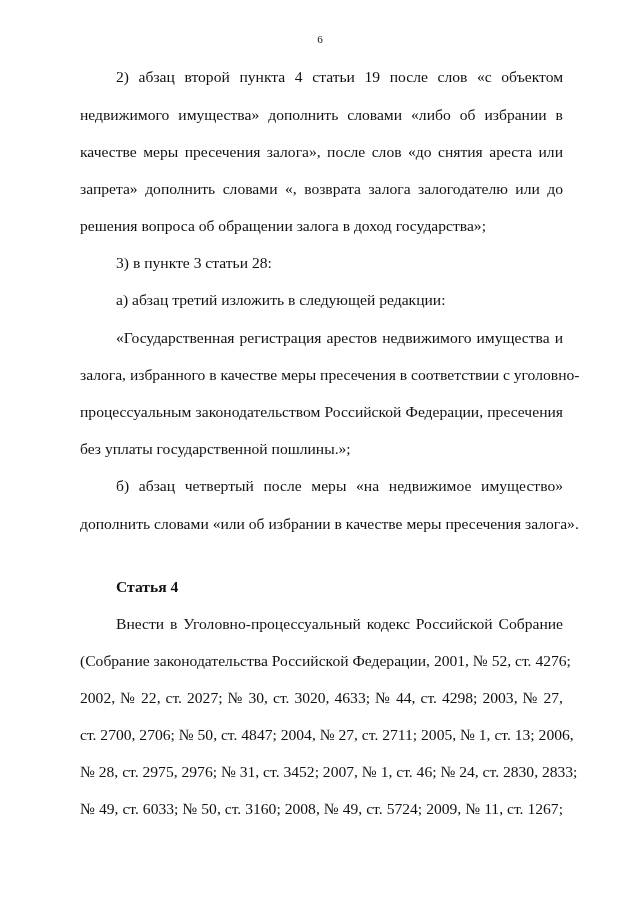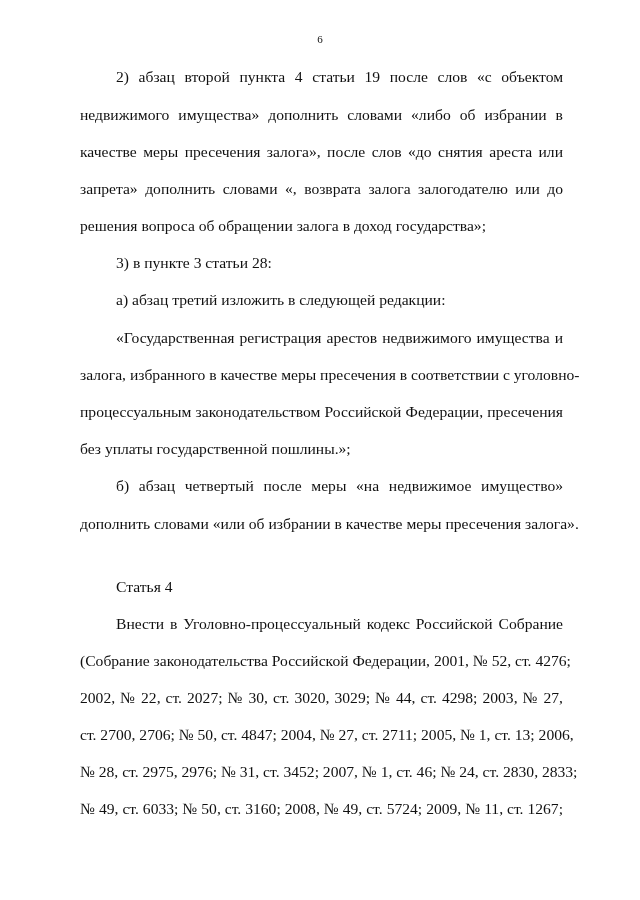--- a/index.html
+++ b/index.html
@@ -3,21 +3,21 @@
 <meta charset="utf-8">
 <style>
   html, body { margin: 0; padding: 0; background: #ffffff; }
   body { width: 640px; height: 900px; position: relative; overflow: hidden;
          font-family: "Liberation Serif", serif; color: #111111; }
   .page-number { position: absolute; top: 33px; left: 0; width: 640px; text-align: center; font-size: 11px; }
   .line { position: absolute; left: 80px; width: 483px; font-size: 15.6px; line-height: 18px;
           white-space: nowrap; text-align: justify; text-align-last: justify; }
   .line.indent { left: 116px; width: 447px; }
   .line.last { text-align-last: left; }
-  .heading { font-weight: normal; }
+  .heading { font-weight: bold; }
 </style>
 </head>
 <body>
 
 <div>
   <div class="page-number">6</div>
 
   <div class="line indent" style="top:68px">2) абзац второй пункта 4 статьи 19 после слов «с объектом</div>
   <div class="line" style="top:106px">недвижимого имущества» дополнить словами «либо об избрании в</div>
   <div class="line" style="top:143px">качестве меры пресечения залога», после слов «до снятия ареста или</div>
@@ -32,17 +32,17 @@
   <div class="line" style="top:403px">процессуальным законодательством Российской Федерации, пресечения</div>
   <div class="line last" style="top:440px">без уплаты государственной пошлины.»;</div>
 
   <div class="line indent" style="top:477px">б) абзац четвертый после меры «на недвижимое имущество»</div>
   <div class="line last" style="top:515px">дополнить словами «или об избрании в качестве меры пресечения залога».</div>
 
   <div class="line indent last heading" style="top:578px">Статья 4</div>
 
   <div class="line indent" style="top:615px">Внести в Уголовно-процессуальный кодекс Российской Собрание</div>
   <div class="line" style="top:652px">(Собрание законодательства Российской Федерации, 2001, № 52, ст. 4276;</div>
-  <div class="line" style="top:689px">2002, № 22, ст. 2027; № 30, ст. 3020, 3029; № 44, ст. 4298; 2003, № 27,</div>
+  <div class="line" style="top:689px">2002, № 22, ст. 2027; № 30, ст. 3020, 4633; № 44, ст. 4298; 2003, № 27,</div>
   <div class="line" style="top:726px">ст. 2700, 2706; № 50, ст. 4847; 2004, № 27, ст. 2711; 2005, № 1, ст. 13; 2006,</div>
   <div class="line" style="top:763px">№ 28, ст. 2975, 2976; № 31, ст. 3452; 2007, № 1, ст. 46; № 24, ст. 2830, 2833;</div>
   <div class="line" style="top:800px">№ 49, ст. 6033; № 50, ст. 3160; 2008, № 49, ст. 5724; 2009, № 11, ст. 1267;</div>
 </div>
 
 </body></html>

